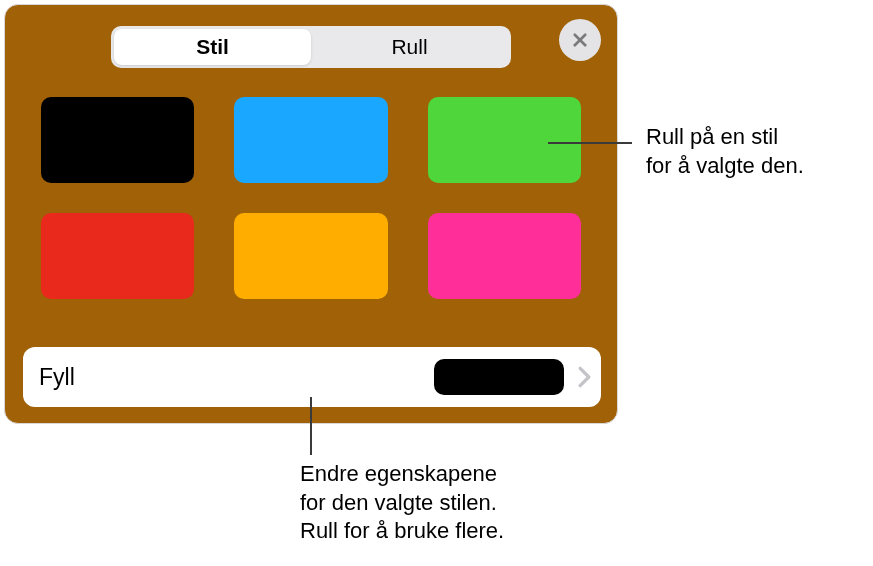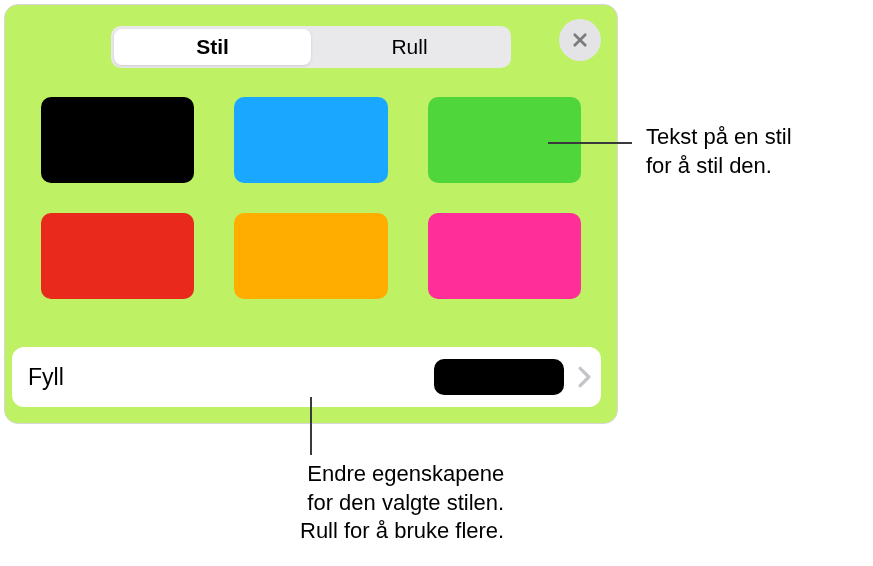--- a/index.html
+++ b/index.html
@@ -13,21 +13,21 @@
       width: 873px;
       height: 566px;
       position: relative;
     }
     .panel {
       position: absolute;
       left: 4px;
       top: 4px;
       width: 614px;
       height: 420px;
-      background: #bef264;
+      background: #a16207;
       border-radius: 14px;
       border: 1px solid #d8d8da;
       overflow: hidden;
     }
     .header {
       position: relative;
       height: 70px;
       display: flex;
       align-items: center;
       justify-content: center;
@@ -82,21 +82,21 @@
       grid-template-rows: repeat(2, 1fr);
       gap: 30px 40px;
     }
     .swatch {
       height: 86px;
       border-radius: 10px;
       cursor: pointer;
     }
     .fill-row {
       position: absolute;
-      left: 7px;
+      left: 18px;
       right: 16px;
       bottom: 16px;
       height: 60px;
       background: #ffffff;
       border-radius: 12px;
       display: flex;
       align-items: center;
       padding: 0 10px 0 16px;
       cursor: pointer;
     }
@@ -142,21 +142,20 @@
       height: 58px;
       background: #3a3a3c;
     }
     .callout-text-2 {
       position: absolute;
       left: 300px;
       top: 460px;
       font-size: 22px;
       line-height: 1.3;
       color: #000;
-      text-align: right;
     }
   </style>
 </head>
 <body>
 
 <div class="panel">
 
   <div class="header">
     <div class="segmented">
       <div class="segmented-item active">
@@ -189,22 +188,22 @@
     <span class="fill-chip" style="background:#000000"></span>
     <svg class="chevron" width="13" height="22" viewBox="0 0 12 20" fill="none" stroke="#c4c4c8" stroke-width="3" stroke-linecap="round" stroke-linejoin="round">
       <polyline points="2,2 10,10 2,18"></polyline>
     </svg>
   </div>
 
 </div>
 
 <div class="callout-line-1"></div>
 <div class="callout-text-1">
-  <span>Tekst på en stil</span><br>
-  <span>for å stil den.</span>
+  <span>Rull på en stil</span><br>
+  <span>for å valgte den.</span>
 </div>
 
 <div class="callout-line-2"></div>
 <div class="callout-text-2">
   <span>Endre egenskapene</span><br>
   <span>for den valgte stilen.</span><br>
   <span>Rull for å bruke flere.</span>
 </div>
 
 </body></html>

